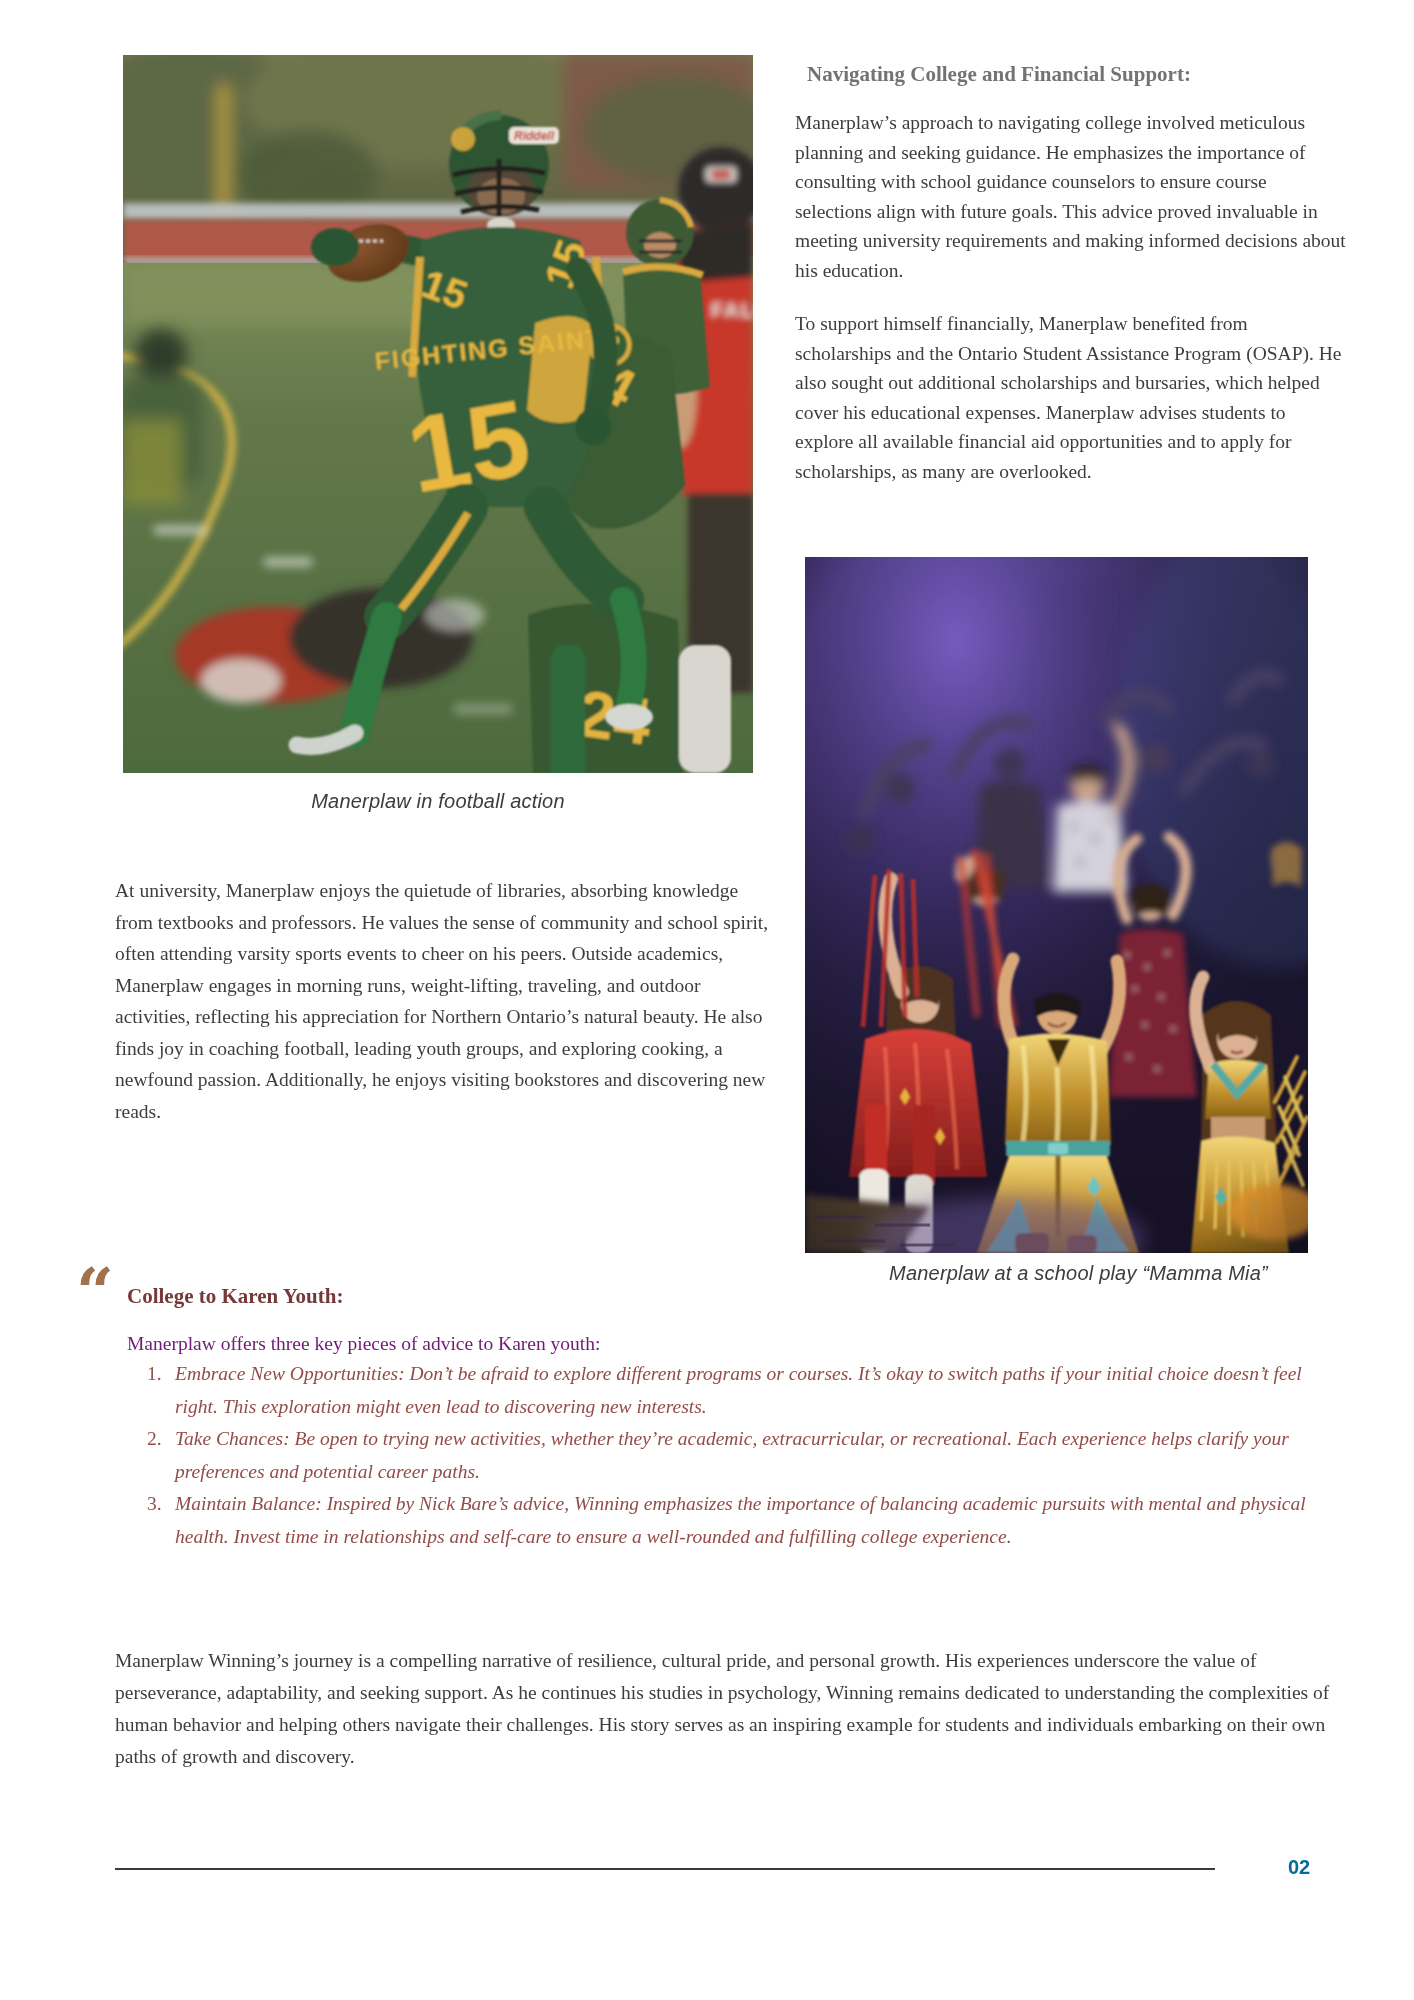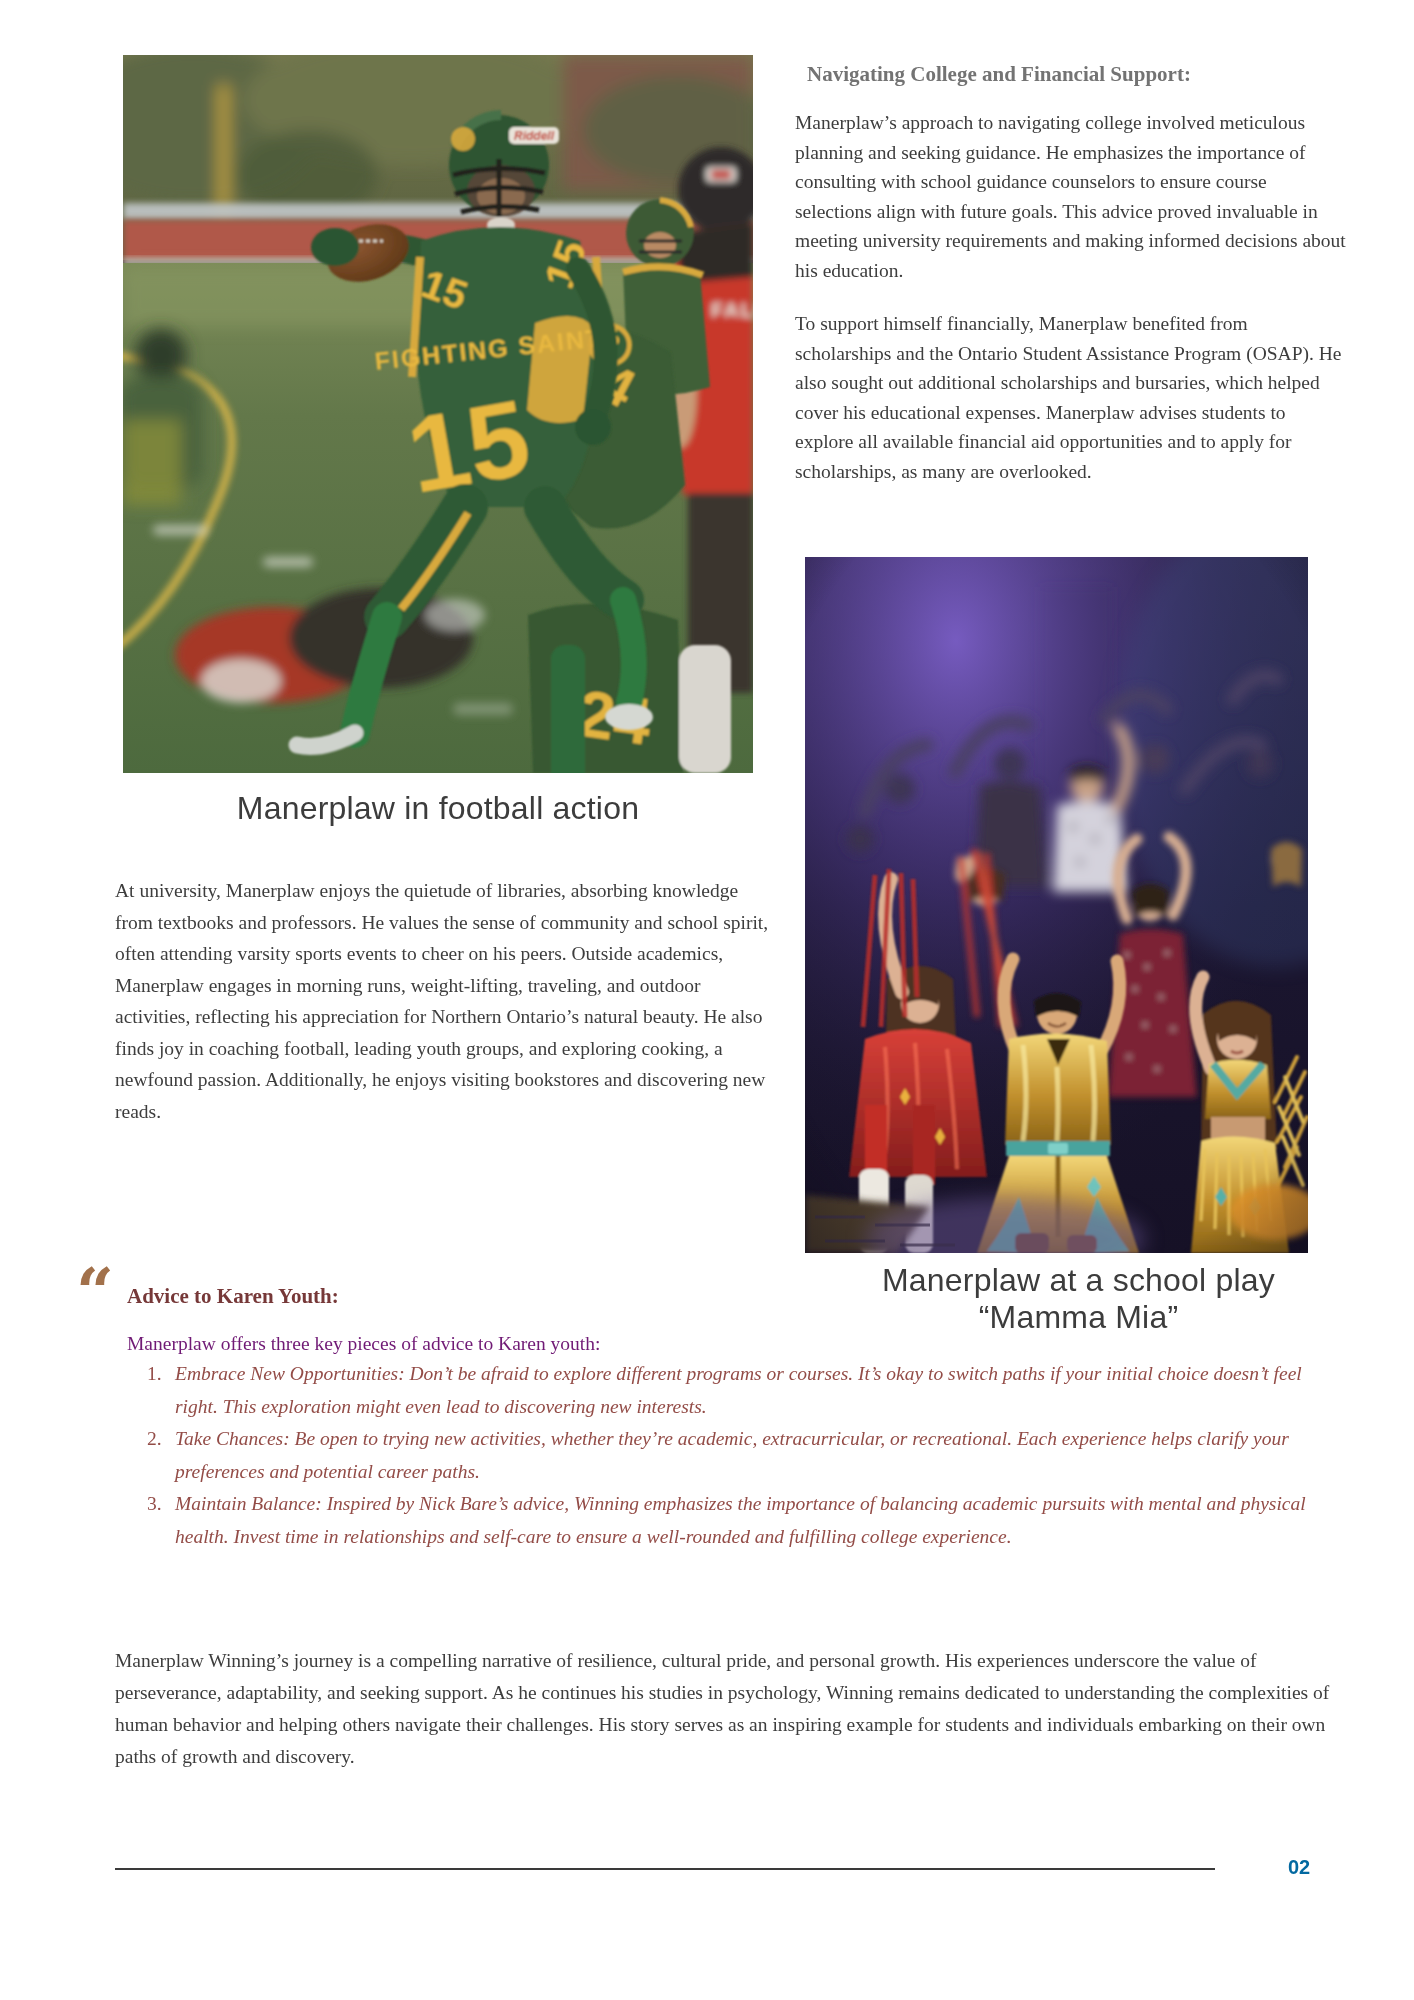--- a/index.html
+++ b/index.html
@@ -9,22 +9,22 @@
   }
   .abs{position:absolute;}
   .sec-heading{
     font-family:"Liberation Serif",serif;font-weight:bold;
     font-size:21px;color:#737373;margin:12px;line-height:28px;
   }
   .body-text{font-size:19.5px;line-height:30px;margin:0 0 24px 0;}
   .rc .body-text{line-height:29.5px;}
   .lc .body-text{line-height:31.5px;}
   .caption{
-    font-family:"Liberation Sans",sans-serif;
-    font-size:32px;color:#3c3c3c;text-align:center;letter-spacing:.2px;
+    font-family:"Liberation Sans",sans-serif;font-style:italic;
+    font-size:20px;color:#3c3c3c;text-align:center;letter-spacing:.2px;
   }
   .photo{overflow:hidden;background:#222;}
   .photo svg{display:block;width:100%;height:100%;}
   
   .advice-heading{
     font-family:"Liberation Serif",serif;font-weight:bold;font-size:21px;
     color:#763838;line-height:28px;
   }
   .quote-glyph{
     font-family:"DejaVu Serif","Liberation Serif",serif;font-weight:bold;
@@ -350,21 +350,21 @@
   </svg>
 </div>
 
 <div class="abs caption" style="left:827px;top:1262px;width:503px;">Manerplaw at a school play “Mamma Mia”</div>
 
 <div class="abs lc" style="left:115px;top:875px;width:660px;">
   <p class="body-text">At university, Manerplaw enjoys the quietude of libraries, absorbing knowledge from textbooks and professors. He values the sense of community and school spirit, often attending varsity sports events to cheer on his peers. Outside academics, Manerplaw engages in morning runs, weight-lifting, traveling, and outdoor activities, reflecting his appreciation for Northern Ontario’s natural beauty. He also finds joy in coaching football, leading youth groups, and exploring cooking, a newfound passion. Additionally, he enjoys visiting bookstores and discovering new reads.</p>
 </div>
 
 <div class="abs quote-glyph" style="left:76px;top:1272px;">“</div>
-<div class="abs advice-heading" style="left:127px;top:1282px;">Advice to Karen Youth:</div>
+<div class="abs advice-heading" style="left:127px;top:1282px;">College to Karen Youth:</div>
 <div class="abs advice-intro" style="left:127px;top:1328px;width:1200px;">Manerplaw offers three key pieces of advice to Karen youth:</div>
 
 <div class="advice-list">
   <div class="advice-item">
     <span class="advice-num">1.</span>
     <span class="advice-item-text">Embrace New Opportunities: Don’t be afraid to explore different programs or courses. It’s okay to switch paths if your initial choice doesn’t feel right. This exploration might even lead to discovering new interests.</span>
   </div>
   <div class="advice-item">
     <span class="advice-num">2.</span>
     <span class="advice-item-text">Take Chances: Be open to trying new activities, whether they’re academic, extracurricular, or recreational. Each experience helps clarify your preferences and potential career paths.</span>

